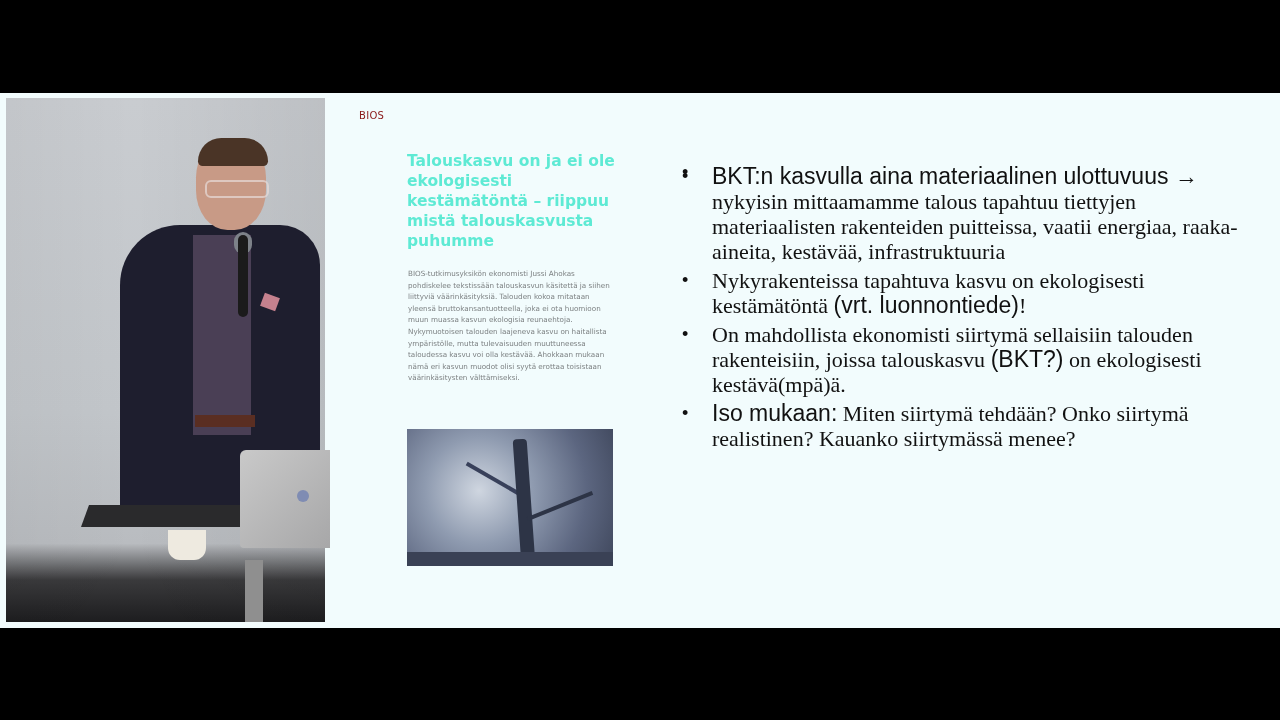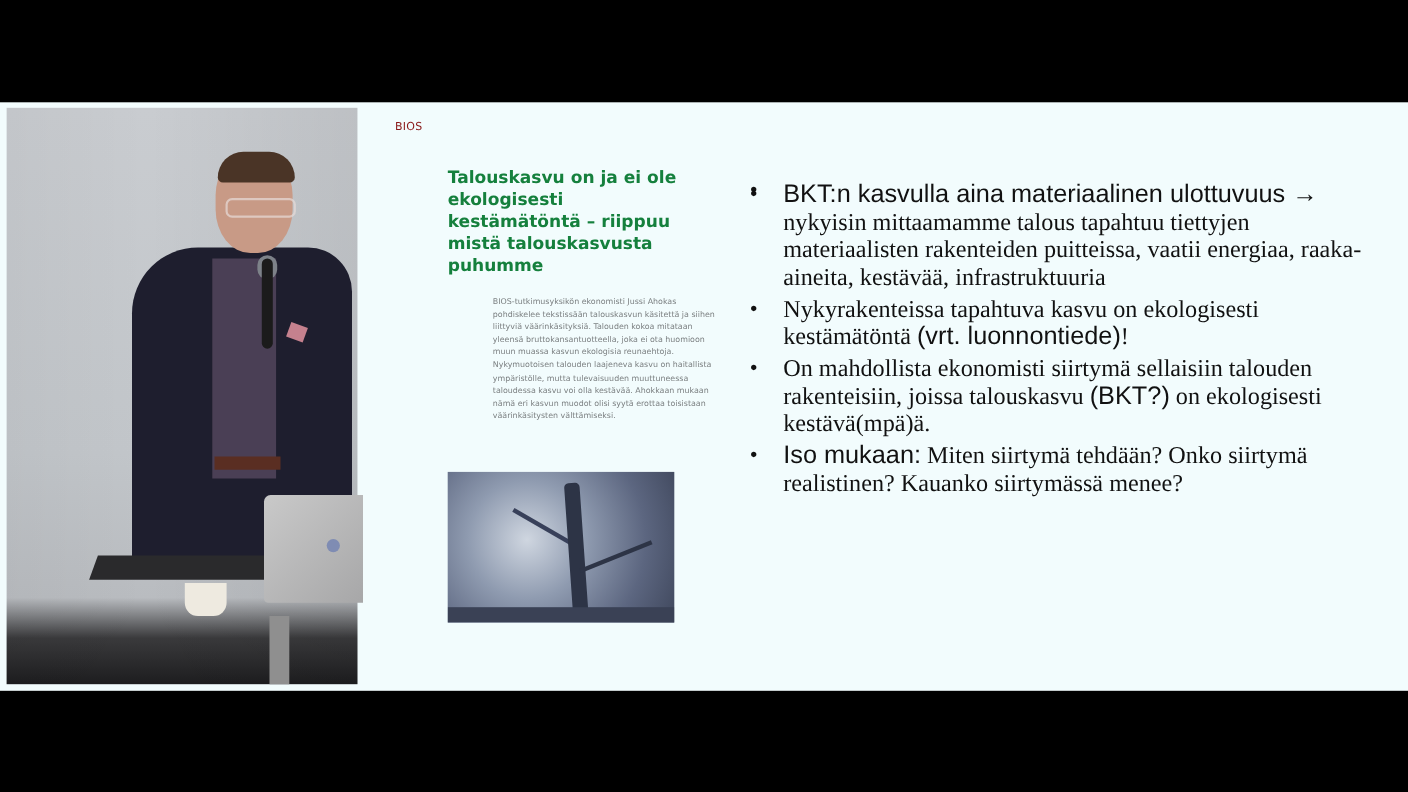--- a/index.html
+++ b/index.html
@@ -16,22 +16,22 @@
   .mic { position:absolute; left:238px; top:235px; width:10px; height:82px; background:#1b1b1b; border-radius:5px; }
   .mic-head { position:absolute; left:234px; top:232px; width:18px; height:22px; background:#7d8289; border-radius:9px; }
   .pocket-square { position:absolute; left:262px; top:295px; width:16px; height:14px; background:#c5818e; transform:rotate(20deg); }
   .table { position:absolute; left:85px; top:505px; width:240px; height:22px; background:#2a2a2c; transform:skewX(-20deg); }
   .laptop { position:absolute; left:240px; top:450px; width:90px; height:98px; background:linear-gradient(135deg,#c9c9c9,#a7a7a8); border-radius:6px 0 0 4px; }
   .laptop-logo { position:absolute; left:297px; top:490px; width:12px; height:12px; border-radius:50%; background:#7f8cb3; }
   .cup { position:absolute; left:168px; top:530px; width:38px; height:30px; background:#eeeae0; border-radius:0 0 12px 12px; }
   .table-leg { position:absolute; left:245px; top:560px; width:18px; height:62px; background:#8f8f8f; }
   .slide { position:absolute; left:330px; top:98px; width:950px; height:527px; }
   .bios-label { position:absolute; left:18px; top:12px; font-size:10px; color:#8a1a1a; letter-spacing:0.3px; font-family:"DejaVu Sans", sans-serif;margin-left:11px; }
-  .article-title { position:absolute; left:77px; top:53px; width:215px; font-family:"DejaVu Sans", sans-serif; font-weight:bold; font-size:15.5px; line-height:20px; color:#15803d; }
-  .article-body { position:absolute; left:78px; top:170px; width:210px; font-family:"DejaVu Sans", sans-serif; font-size:7.2px; line-height:11.6px; color:#7c8082;margin-left:40px; }
+  .article-title { position:absolute; left:77px; top:53px; width:215px; font-family:"DejaVu Sans", sans-serif; font-weight:bold; font-size:15.5px; line-height:20px; color:#5eead4; }
+  .article-body { position:absolute; left:78px; top:170px; width:210px; font-family:"DejaVu Sans", sans-serif; font-size:7.2px; line-height:11.6px; color:#7c8082; }
   .article-image { position:absolute; left:77px; top:331px; width:206px; height:137px; background:radial-gradient(circle at 35% 45%, #cfd6e0 0%, #8f9bb0 35%, #5c6680 70%, #3f475c 100%); overflow:hidden; }
   .article-image .trunk { position:absolute; left:110px; top:10px; width:14px; height:125px; background:#2d3446; transform:rotate(-4deg); border-radius:4px; }
   .article-image .branch { position:absolute; left:118px; top:75px; width:70px; height:4px; background:#2d3446; transform:rotate(-22deg); }
   .article-image .branch2 { position:absolute; left:55px; top:50px; width:70px; height:4px; background:#38405a; transform:rotate(30deg); }
   .article-image .ground { position:absolute; left:0; bottom:0; width:100%; height:14px; background:#3a4155; }
   .bullets { position:absolute; left:352px; top:62px; width:560px; margin:0; padding:0; list-style:none; }
   .bullets li { position:relative; padding-left:30px; margin-bottom:4px; font-family:"Liberation Serif", serif; font-size:22px; line-height:25px; color:#111; }
   .bullets li .dot { position:absolute; left:0; top:0; font-family:"Liberation Sans", sans-serif; font-size:18px; }
   .sans { font-family:"Liberation Sans", sans-serif; font-size:23px; }
 </style>

